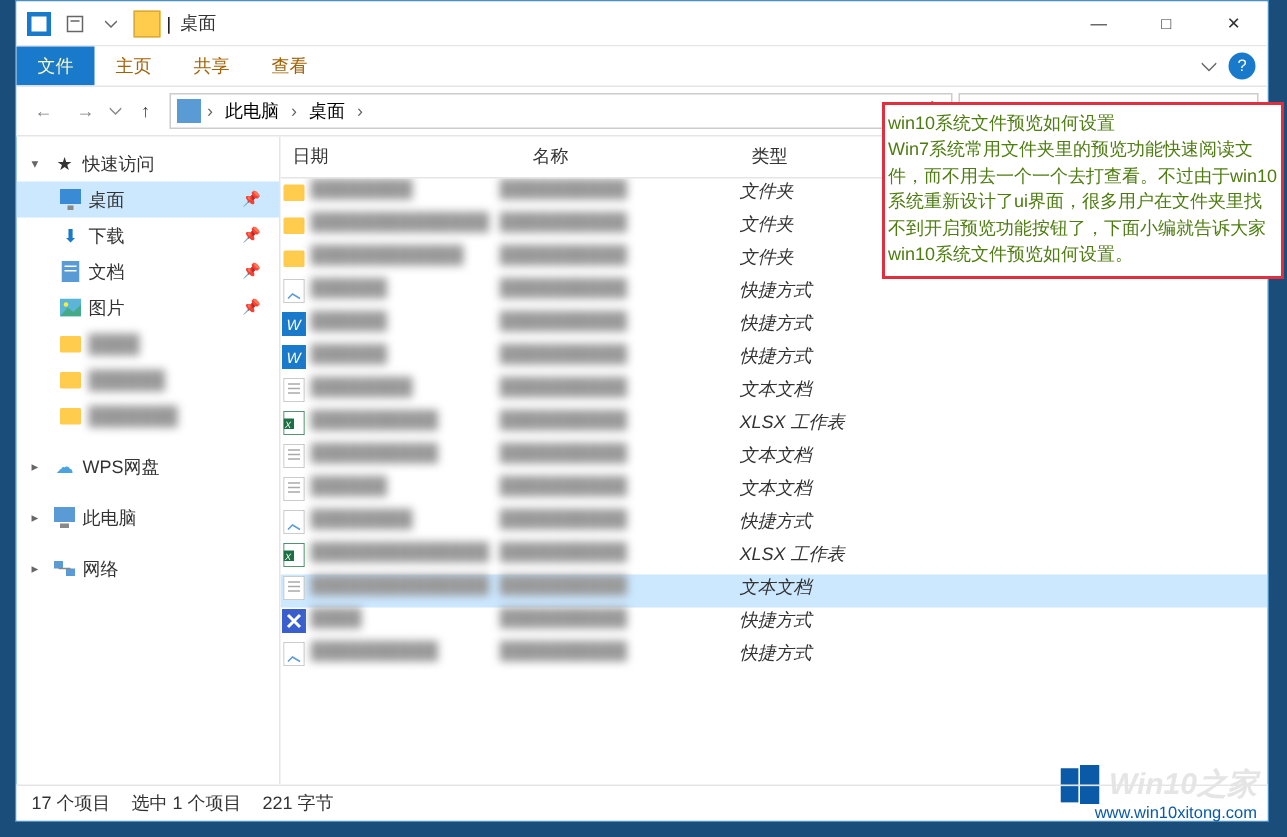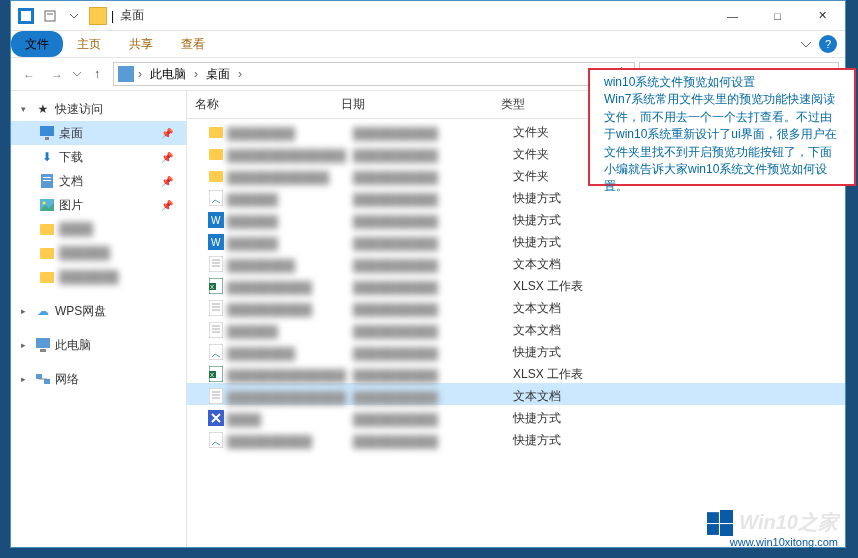--- a/index.html
+++ b/index.html
@@ -7,21 +7,21 @@
 .window { position: absolute; left: 10px; top: 0; width: 836px; height: 548px; background: #fff; border: 1px solid #4a90c2; display: flex; flex-direction: column; }
 .titlebar { height: 30px; display: flex; align-items: center; background: #fff; border-bottom: 1px solid #e5e5e5; }
 .qat { display: flex; align-items: center; padding-left: 4px; gap: 2px; }
 .qat-btn { width: 22px; height: 22px; display: flex; align-items: center; justify-content: center; }
 .title-icon { width: 18px; height: 18px; background: #ffcc4d; border: 1px solid #d9a938; margin: 0 4px; }
 .title-text { margin-left: 6px; color: #333; }
 .win-controls { margin-left: auto; display: flex; }
 .win-btn { width: 45px; height: 29px; display: flex; align-items: center; justify-content: center; font-size: 11px; color: #333; }
 .ribbon-tabs { height: 26px; display: flex; align-items: stretch; background: #fff; }
 .tab { padding: 0 14px; display: flex; align-items: center; color: #a16207; cursor: pointer; }
-.tab.file { background: #1979ca; color: #000000; border-radius: 12px; }
+.tab.file { background: #1979ca; color: #fef9c3; }
 .ribbon-help { margin-left: auto; display: flex; align-items: center; padding-right: 8px; gap: 8px; }
 .help-icon { width: 18px; height: 18px; border-radius: 50%; background: #1979ca; color: #fff; display: flex; align-items: center; justify-content: center; font-size: 11px; }
 .nav-bar { height: 34px; background: #fff; border-top: 1px solid #e5e5e5; border-bottom: 1px solid #e5e5e5; display: flex; align-items: center; padding: 4px 6px; gap: 4px; }
 .nav-btn { width: 24px; height: 24px; display: flex; align-items: center; justify-content: center; color: #808080; cursor: pointer; }
 .nav-btn.active { color: #333; }
 .addr-bar { flex: 1; height: 24px; border: 1px solid #ccc; display: flex; align-items: center; padding: 0 4px; gap: 2px; }
 .addr-icon { width: 16px; height: 16px; background: #5b9bd5; }
 .crumb { padding: 0 4px; cursor: pointer; }
 .crumb-sep { color: #666; padding: 0 2px; }
 .search-box { width: 200px; height: 24px; border: 1px solid #ccc; display: flex; align-items: center; padding: 0 4px; color: #888; }
@@ -36,28 +36,28 @@
 .tree-item .pin { margin-left: auto; margin-right: 12px; color: #888; font-size: 10px; }
 .folder-ico { background: #ffcc4d; width: 14px; height: 11px; border-radius: 1px; }
 .blur { filter: blur(3px); color: #999; }
 .main-area { flex: 1; display: flex; flex-direction: column; overflow: hidden; position: relative; }
 .col-headers { height: 28px; display: flex; align-items: center; border-bottom: 1px solid #e5e5e5; padding-left: 8px; }
 .col-h { color: #333; cursor: pointer; }
 .col-name { width: 146px; }
 .col-date { width: 160px; }
 .col-type { width: 110px; }
 .file-list { flex: 1; overflow-y: auto; overflow-x: scroll; }
-.file-row { height: 22px; display: flex; align-items: flex-end; padding-left: 20px; cursor: pointer; }
+.file-row { height: 22px; display: flex; align-items: flex-start; padding-left: 0; cursor: pointer; font-style: italic; }
 .file-row.selected { background: #cce8ff; }
 .file-row .ficon { width: 18px; height: 18px; margin-right: 2px; display: flex; align-items: center; justify-content: center; }
 .file-row .fname { width: 126px; overflow: hidden; white-space: nowrap; }
 .file-row .fdate { width: 160px; overflow: hidden; white-space: nowrap; }
 .file-row .ftype { width: 110px; color: #333; }
 .status-bar { height: 24px; border-top: 1px solid #e5e5e5; display: flex; align-items: center; padding: 0 10px; gap: 14px; color: #333; background: #fff; }
-.preview-overlay { position: absolute; right: 2px; top: 68px; width: 268px; height: 118px; background: #fff; border: 2px solid #e03040; padding: 4px 14px; font-size: 12px; line-height: 1.45; color: #0369a1; z-index: 10; }
+.preview-overlay { position: absolute; right: 2px; top: 68px; width: 268px; height: 118px; background: #fff; border: 2px solid #e03040; padding: 4px 2px; font-size: 12px; line-height: 1.45; color: #4d7c0f; z-index: 10; }
 .watermark { position: absolute; right: 20px; bottom: 10px; text-align: right; z-index: 5; }
 .watermark .wlogo { display: flex; align-items: center; justify-content: flex-end; gap: 6px; }
 .watermark .winflag { width: 26px; height: 26px; }
 .watermark .wtitle { font-size: 20px; font-weight: bold; color: #e5e5e5; font-style: italic; }
 .watermark .wurl { font-size: 11px; color: #0a5aa8; }
 svg { display: block; }
 </style>
 </head>
 <body>
 
@@ -231,22 +231,22 @@
               <rect x="8" y="7" width="6" height="5" fill="#5b9bd5"></rect>
               <line x1="3" y1="7" x2="11" y2="7" stroke="#888"></line>
             </svg>
           </span>
           <span>网络</span>
         </div>
     </div>
 
     <div class="main-area">
       <div class="col-headers">
+        <div class="col-h col-date">日期</div>
         <div class="col-h col-name">名称</div>
-        <div class="col-h col-date">日期</div>
         <div class="col-h col-type">类型</div>
       </div>
       <div class="file-list" id="file-list">
           <div class="file-row">
             <span class="ficon">
               <div class="folder-ico"></div>
             </span>
             <span class="fname blur">████████</span>
             <span class="fdate blur">██████████</span>
             <span class="ftype">文件夹</span>
@@ -406,20 +406,25 @@
               </svg>
             </span>
             <span class="fname blur">██████████</span>
             <span class="fdate blur">██████████</span>
             <span class="ftype">快捷方式</span>
           </div>
         </div>
     </div>
   </div>
 
+  <div class="status-bar">
+    <span>17 个项目</span>
+    <span>选中 1 个项目</span>
+    <span>221 字节</span>
+  </div>
 
 </div>
 
 <div class="preview-overlay">
   <div style="white-space:pre-wrap">win10系统文件预览如何设置
 Win7系统常用文件夹里的预览功能快速阅读文件，而不用去一个一个去打查看。不过由于win10系统重新设计了ui界面，很多用户在文件夹里找不到开启预览功能按钮了，下面小编就告诉大家win10系统文件预览如何设置。</div>
 </div>
 
 <div class="watermark">
   <div class="wlogo">

